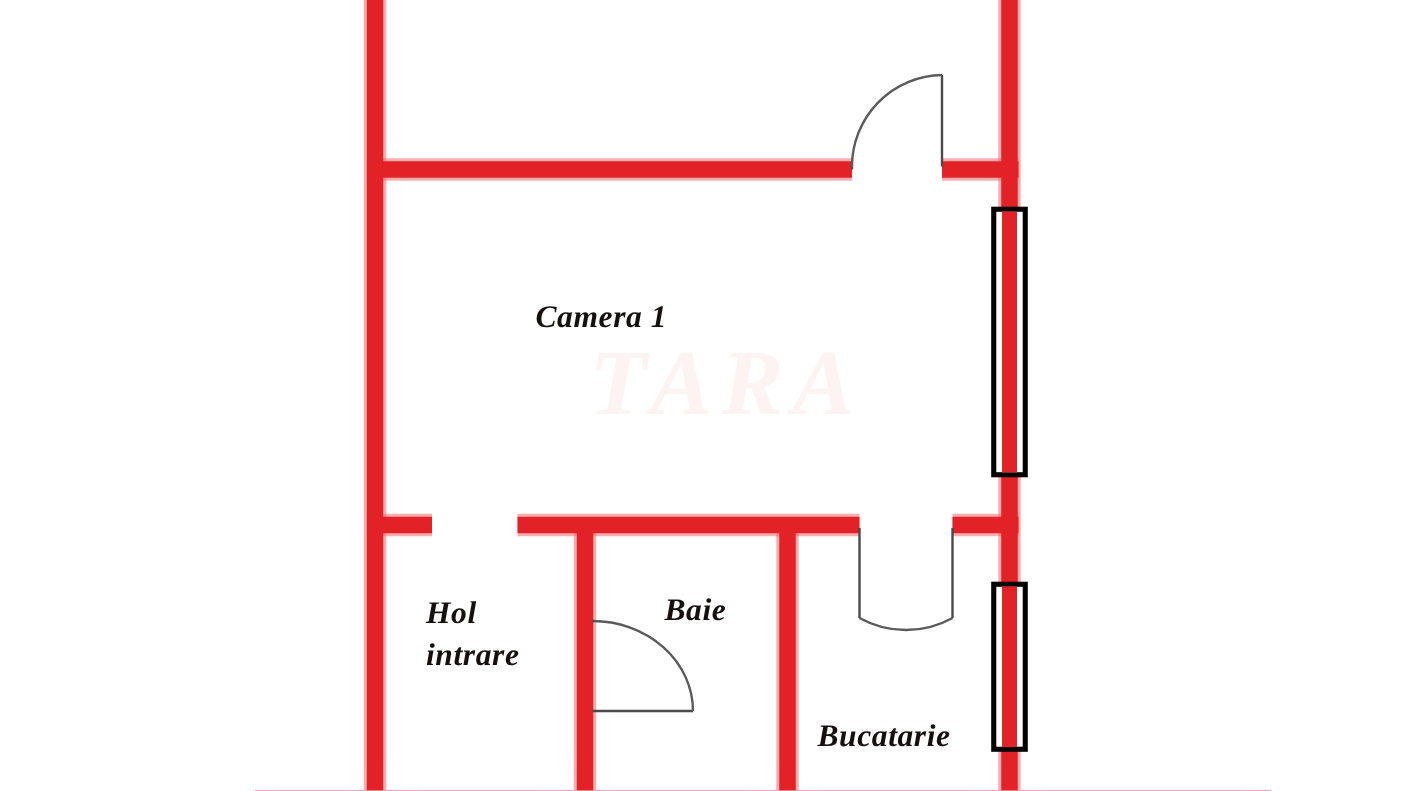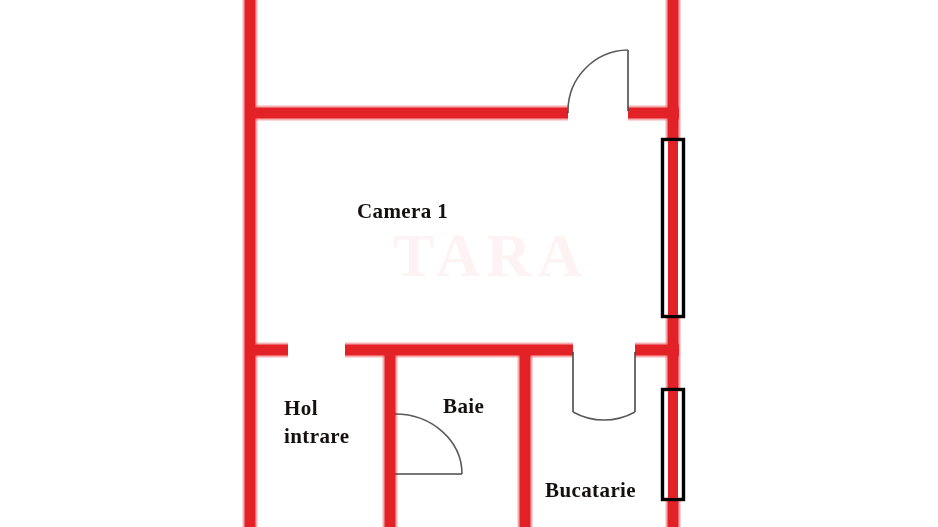--- a/index.html
+++ b/index.html
@@ -13,20 +13,21 @@
     height: 527px;
     overflow: hidden;
     font-family: "Liberation Serif", "DejaVu Serif", serif;
     position: relative;
   }
   #floorplan-root {
     position: relative;
     width: 938px;
     height: 527px;
     background: #be185d;
+    font-style: italic;
   }
   svg#plan-svg {
     display: block;
     width: 938px;
     height: 527px;
   }
   .wall {
     stroke: #e32228;
     stroke-linecap: butt;
   }

